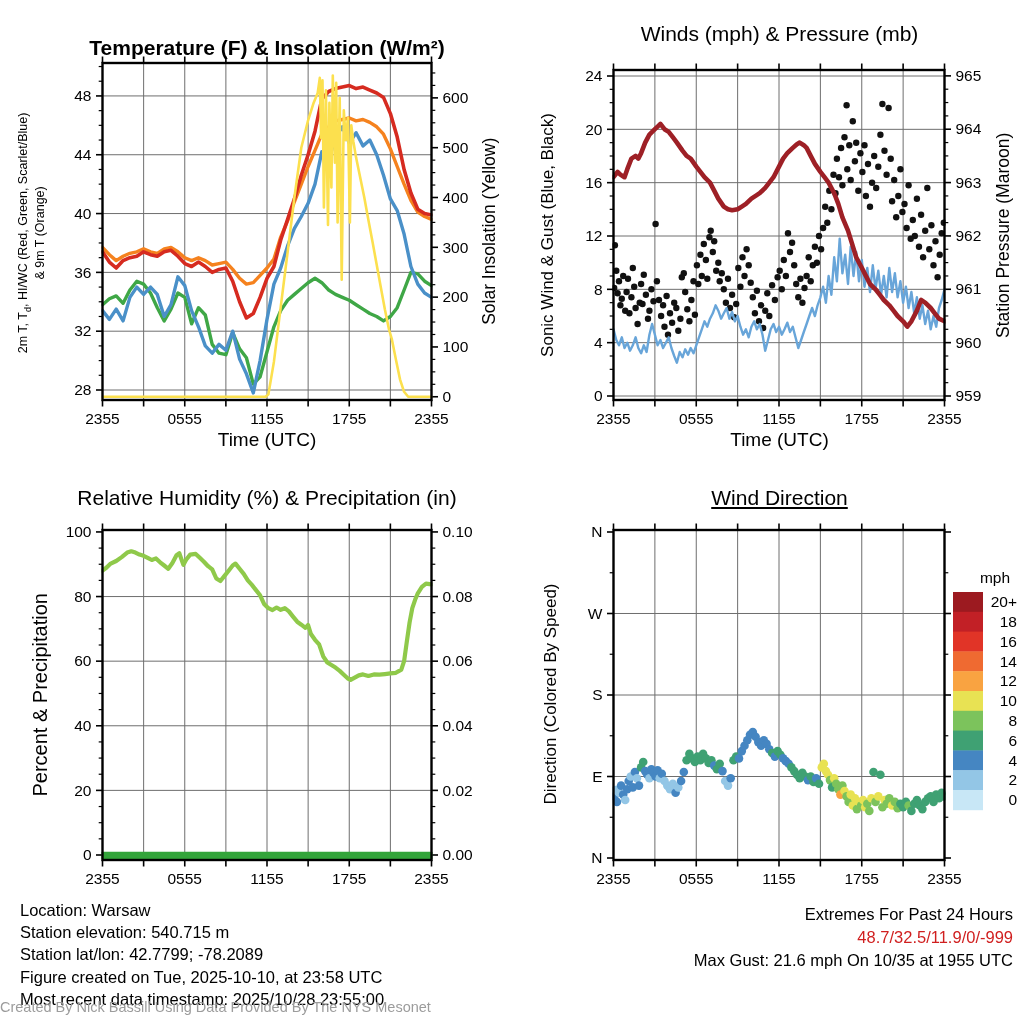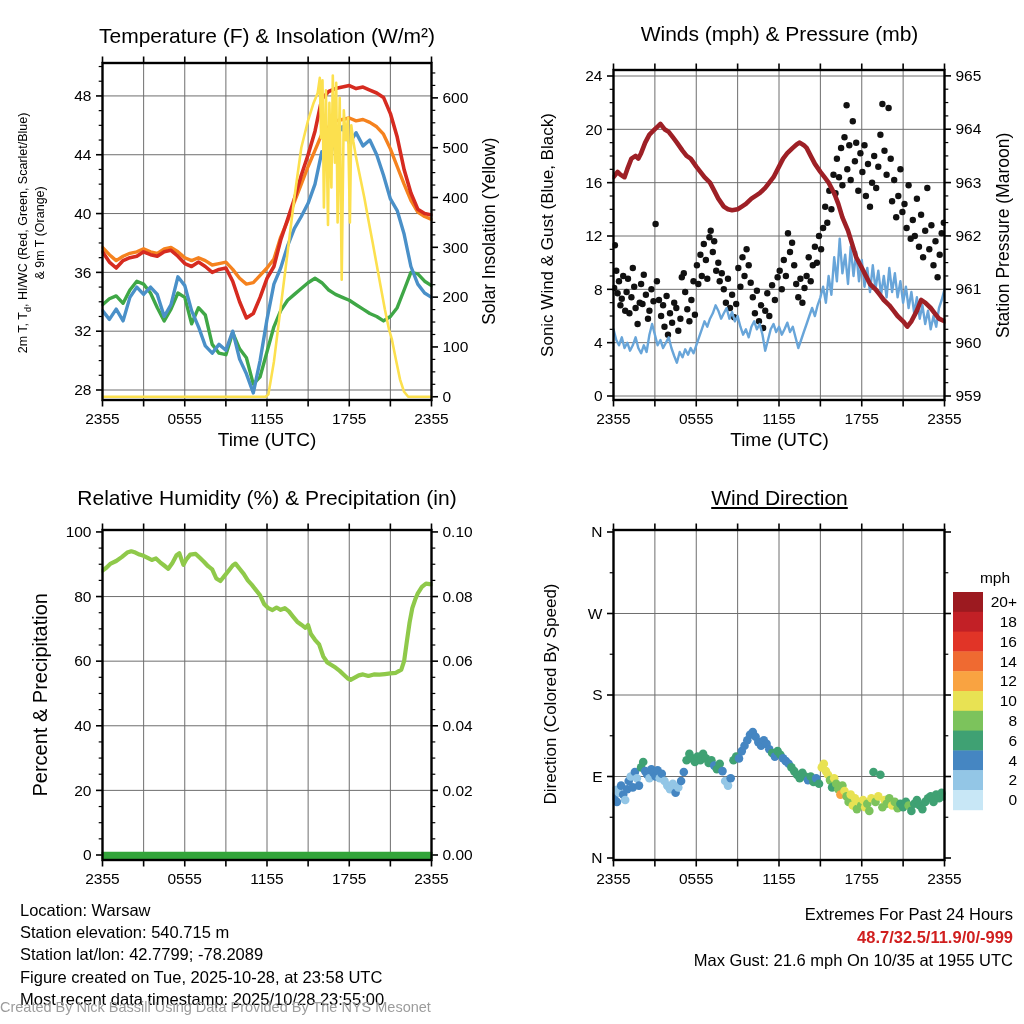--- a/index.html
+++ b/index.html
@@ -8,21 +8,21 @@
   #plots{position:absolute;left:0;top:0;}
   svg text{font-family:"Liberation Sans",sans-serif;}
   .ctitle{position:absolute;text-align:center;font-size:21px;}
   .xlab{position:absolute;text-align:center;font-size:19px;}
   .vlab{position:absolute;text-align:center;line-height:1.18;}
   .rot-l{transform:rotate(-90deg);}
   .vlab sub{font-size:9px;}
   .f-left{position:absolute;left:20px;top:899px;font-size:16.5px;line-height:22.2px;}
   .f-right{position:absolute;right:11px;top:903px;font-size:16.5px;line-height:22.8px;text-align:right;}
   .f-credit{position:absolute;left:0;top:999px;width:100%;text-align:left;font-size:14.5px;color:#9c9c9c;}
-  .bold-red{font-weight:bold;}
+  .bold-red{font-weight:normal;}
 </style>
 </head>
 <body>
 
 <div id="page">
   <svg id="plots" width="1024" height="1024">
       <g>
         <line x1="102.5" y1="400" x2="102.5" y2="406.5" stroke="#000" stroke-width="1.6"></line>
         <line x1="102.5" y1="63" x2="102.5" y2="56.5" stroke="#000" stroke-width="1.6"></line>
         <line x1="143.625" y1="63" x2="143.625" y2="400" stroke="#6e6e6e" stroke-width="1"></line>
@@ -747,21 +747,21 @@
           <text x="1017" y="805.1999999999999" text-anchor="end" font-size="15.5" fill="#000">0</text>
         </g>
       </g>
       <defs>
         <clipPath id="c3">
           <rect x="612.5" y="527" width="333" height="334"></rect>
         </clipPath>
       </defs>
     </svg>
 
-  <div class="ctitle" style="left:82px;top:24px;width:370px;">Temperature (F) &amp; Insolation (W/m²)</div>
+  <div class="ctitle" style="left:82px;top:36px;width:370px;font-weight:bold;">Temperature (F) &amp; Insolation (W/m²)</div>
   <div class="ctitle" style="left:614px;top:22px;width:331px;">Winds (mph) &amp; Pressure (mb)</div>
   <div class="ctitle" style="left:52px;top:486px;width:430px;">Relative Humidity (%) &amp; Precipitation (in)</div>
   <div class="ctitle" style="left:614px;top:486px;width:331px;text-decoration:underline;">Wind Direction</div>
 
   <div class="vlab rot-l" style="left:-136px;top:217px;width:336px;font-size:12.5px;">
     <div><span>2m T, T</span><sub>d</sub><span>, HI/WC (Red, Green, Scarlet/Blue)</span></div>
     <div>&amp; 9m T (Orange)</div>
   </div>
   <div class="vlab rot-l" style="left:324px;top:221px;width:330px;font-size:17.5px;">Solar Insolation (Yellow)</div>
   <div class="vlab rot-l" style="left:383px;top:225px;width:330px;font-size:17px;">Sonic Wind &amp; Gust (Blue, Black)</div>
@@ -769,21 +769,21 @@
   <div class="vlab rot-l" style="left:-124px;top:683px;width:330px;font-size:20px;">Percent &amp; Precipitation</div>
   <div class="vlab rot-l" style="left:386px;top:684px;width:330px;font-size:17px;">Direction (Colored By Speed)</div>
 
   <div class="xlab" style="left:102px;top:429px;width:330px;">Time (UTC)</div>
   <div class="xlab" style="left:614px;top:429px;width:331px;">Time (UTC)</div>
 
   <div class="f-left">
     <div>Location: Warsaw</div>
     <div>Station elevation: 540.715 m</div>
     <div>Station lat/lon: 42.7799; -78.2089</div>
-    <div>Figure created on Tue, 2025-10-28, at 23:58 UTC</div>
+    <div>Figure created on Tue, 2025-10-10, at 23:58 UTC</div>
     <div>Most recent data timestamp: 2025/10/28 23:55:00</div>
   </div>
 
   <div class="f-right">
     <div>Extremes For Past 24 Hours</div>
     <div class="bold-red" style="color: rgb(208, 31, 31);">48.7/32.5/11.9/0/-999</div>
     <div>Max Gust: 21.6 mph On 10/35 at 1955 UTC</div>
   </div>
 
   <div class="f-credit">Created By Nick Bassill Using Data Provided By The NYS Mesonet</div>

